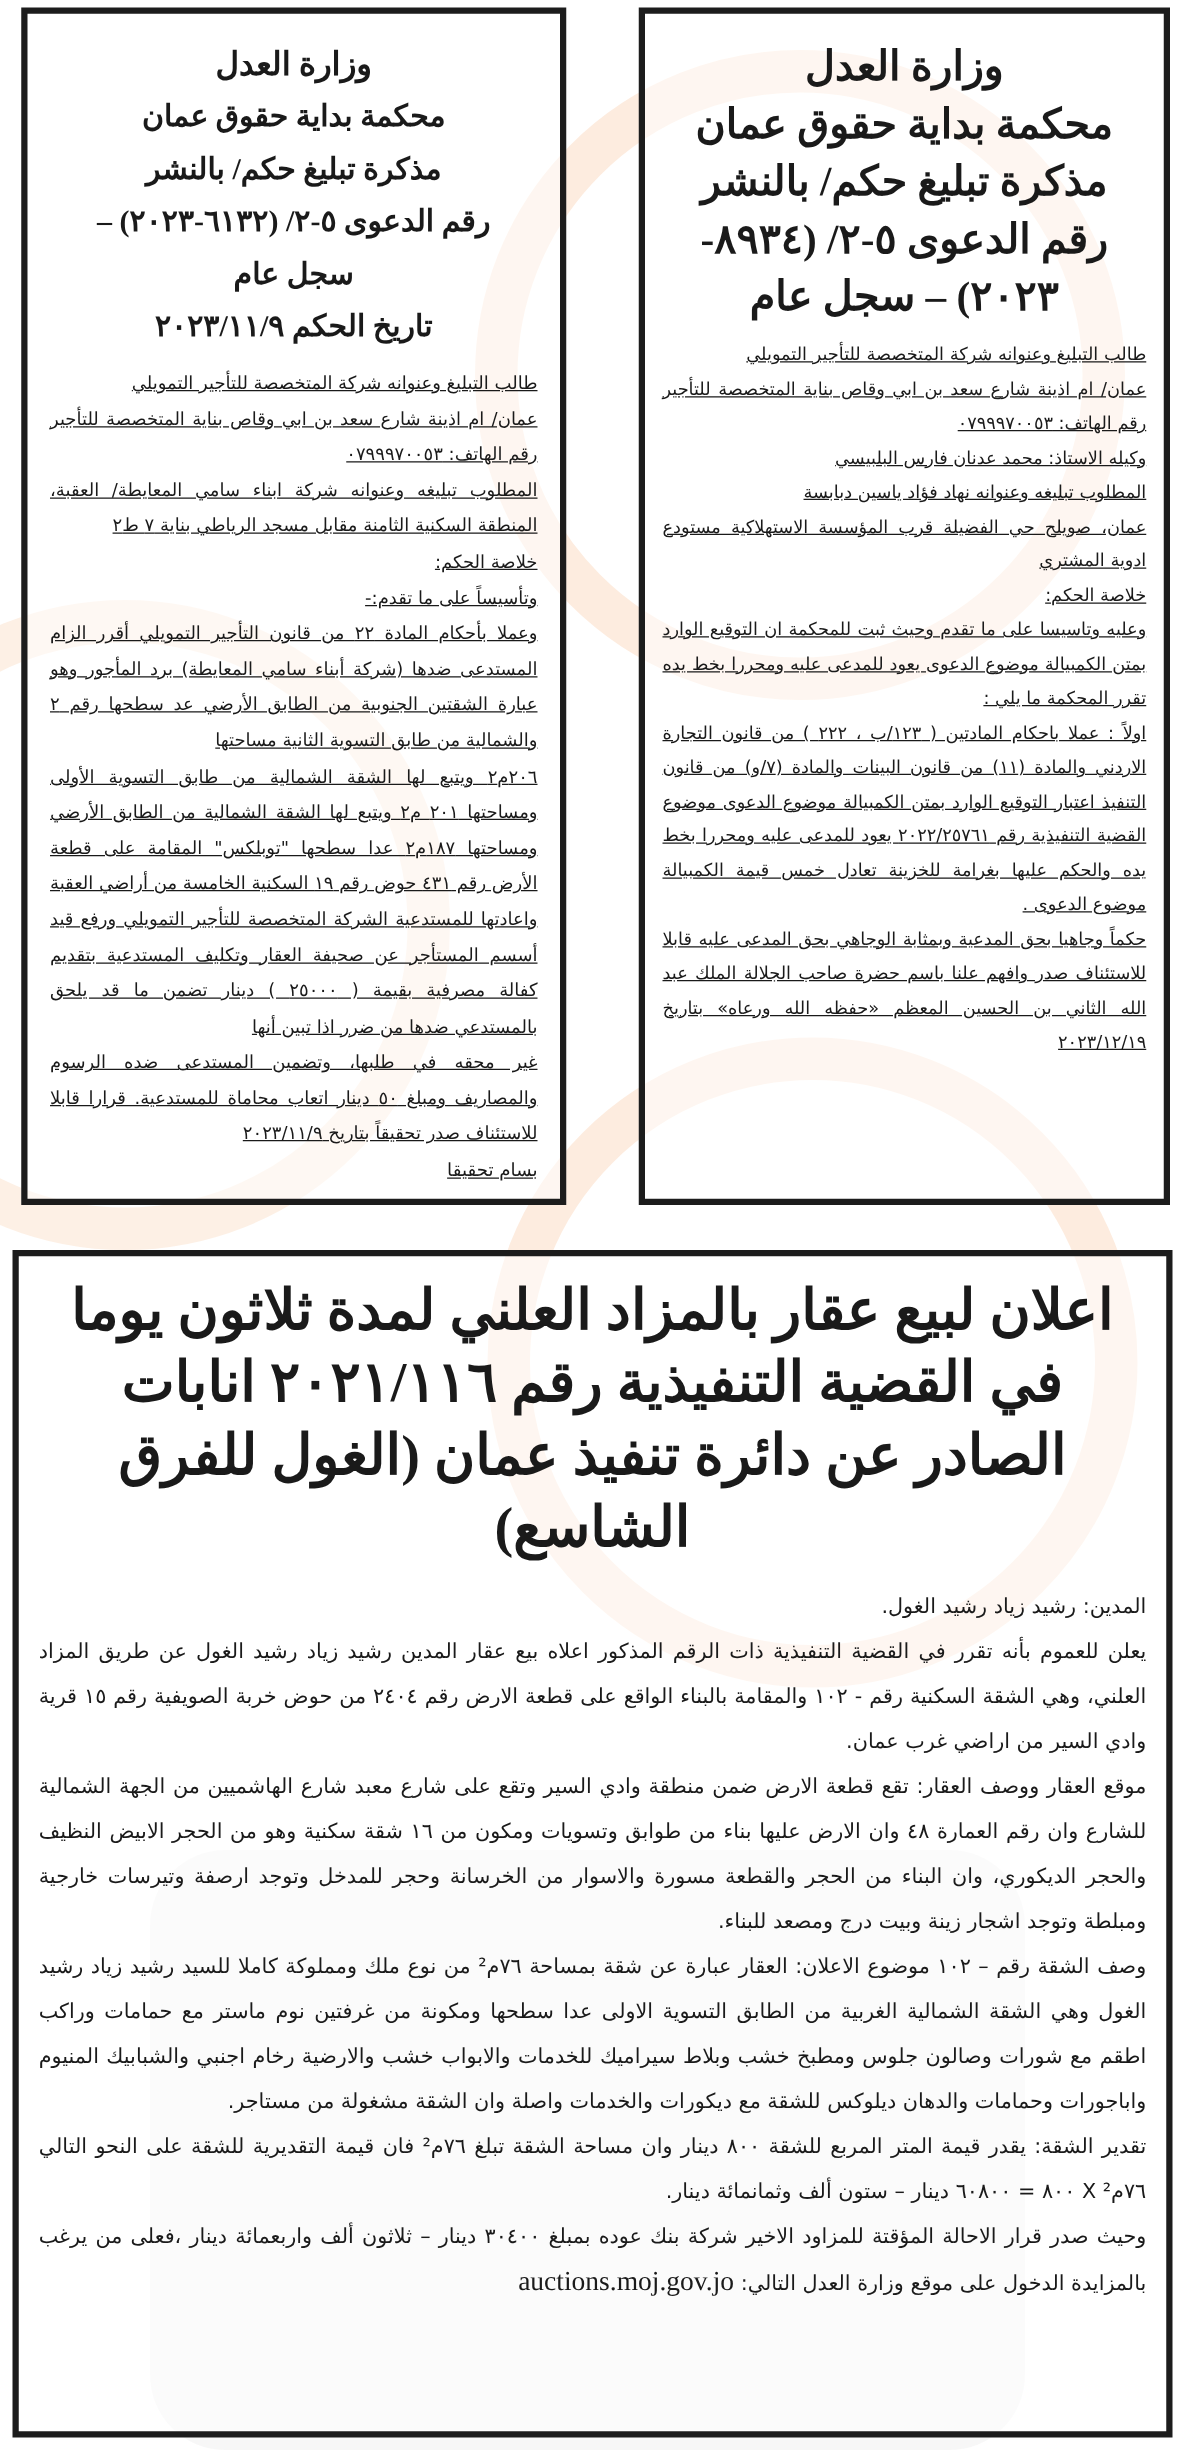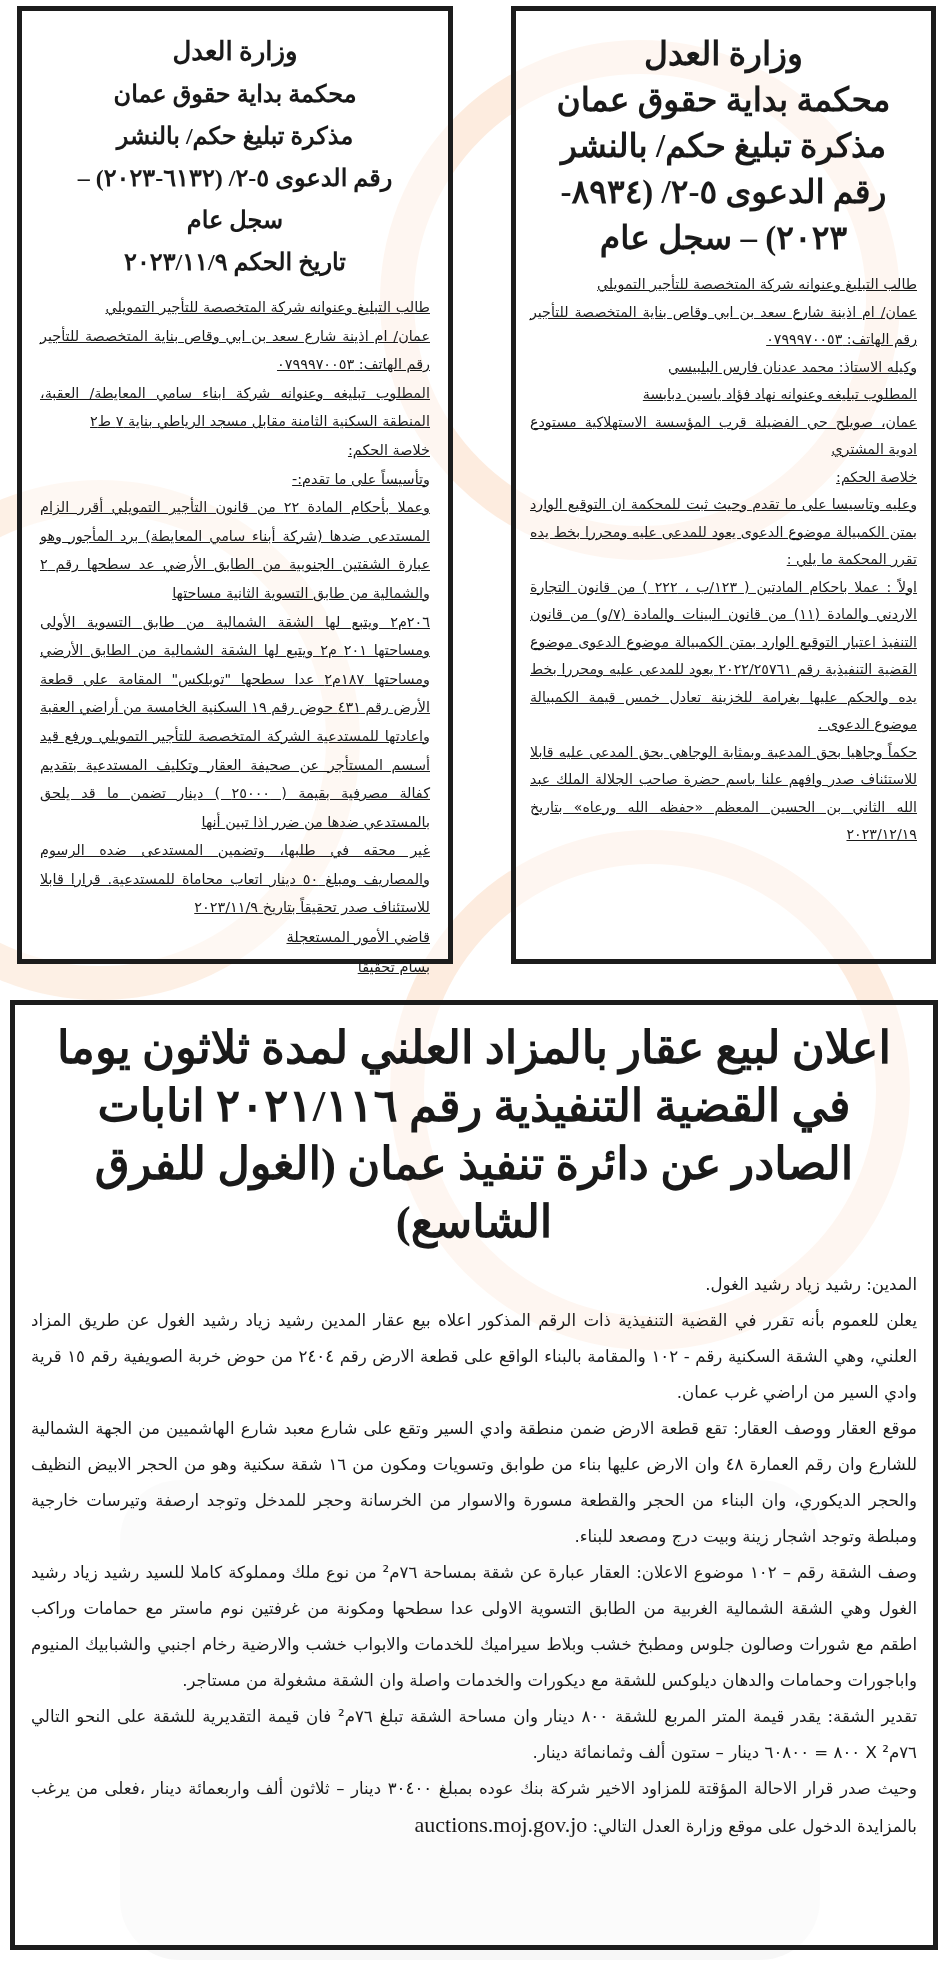--- a/index.html
+++ b/index.html
@@ -81,21 +81,20 @@
   </div>
   <div class="body-text">
     <span class="para">طالب التبليغ وعنوانه شركة المتخصصة للتأجير التمويلي</span>
     <span class="para">عمان/ ام اذينة شارع سعد بن ابي وقاص بناية المتخصصة للتأجير رقم الهاتف: ٠٧٩٩٩٧٠٠٥٣</span>
     <span class="para">المطلوب تبليغه وعنوانه شركة ابناء سامي المعايطة/ العقبة، المنطقة السكنية الثامنة مقابل مسجد الرياطي بناية ٧ ط٢</span>
     <span class="para">خلاصة الحكم:</span>
     <span class="para">وتأسيساً على ما تقدم:-</span>
     <span class="para">وعملا بأحكام المادة ٢٢ من قانون التأجير التمويلي أقرر الزام المستدعى ضدها (شركة أبناء سامي المعايطة) برد المأجور وهو عبارة الشقتين الجنوبية من الطابق الأرضي عد سطحها رقم ٢ والشمالية من طابق التسوية الثانية مساحتها</span>
     <span class="para">٢٠٦م٢ ويتبع لها الشقة الشمالية من طابق التسوية الأولى ومساحتها ٢٠١ م٢ ويتبع لها الشقة الشمالية من الطابق الأرضي ومساحتها ١٨٧م٢ عدا سطحها "توبلكس" المقامة على قطعة الأرض رقم ٤٣١ حوض رقم ١٩ السكنية الخامسة من أراضي العقبة واعادتها للمستدعية الشركة المتخصصة للتأجير التمويلي ورفع قيد أسسم المستأجر عن صحيفة العقار وتكليف المستدعية بتقديم كفالة مصرفية بقيمة ( ٢٥٠٠٠ ) دينار تضمن ما قد يلحق بالمستدعي ضدها من ضرر اذا تبين أنها</span>
     <span class="para">غير محقه في طلبها، وتضمين المستدعى ضده الرسوم والمصاريف ومبلغ ٥٠ دينار اتعاب محاماة للمستدعية. قرارا قابلا للاستئناف صدر تحقيقاً بتاريخ ٢٠٢٣/١١/٩</span>
-    <span class="sig">قاضي الأمور المستعجلة</span>
     <span class="sig">بسام تحقيقا</span>
   </div>
 </section>
 
 <section class="box box-bottom">
   <div class="big-head">
     <span class="head-line">اعلان لبيع عقار بالمزاد العلني لمدة ثلاثون يوما</span>
     <span class="head-line">في القضية التنفيذية رقم ٢٠٢١/١١٦ انابات</span>
     <span class="head-line">الصادر عن دائرة تنفيذ عمان (الغول للفرق الشاسع)</span>
   </div>

